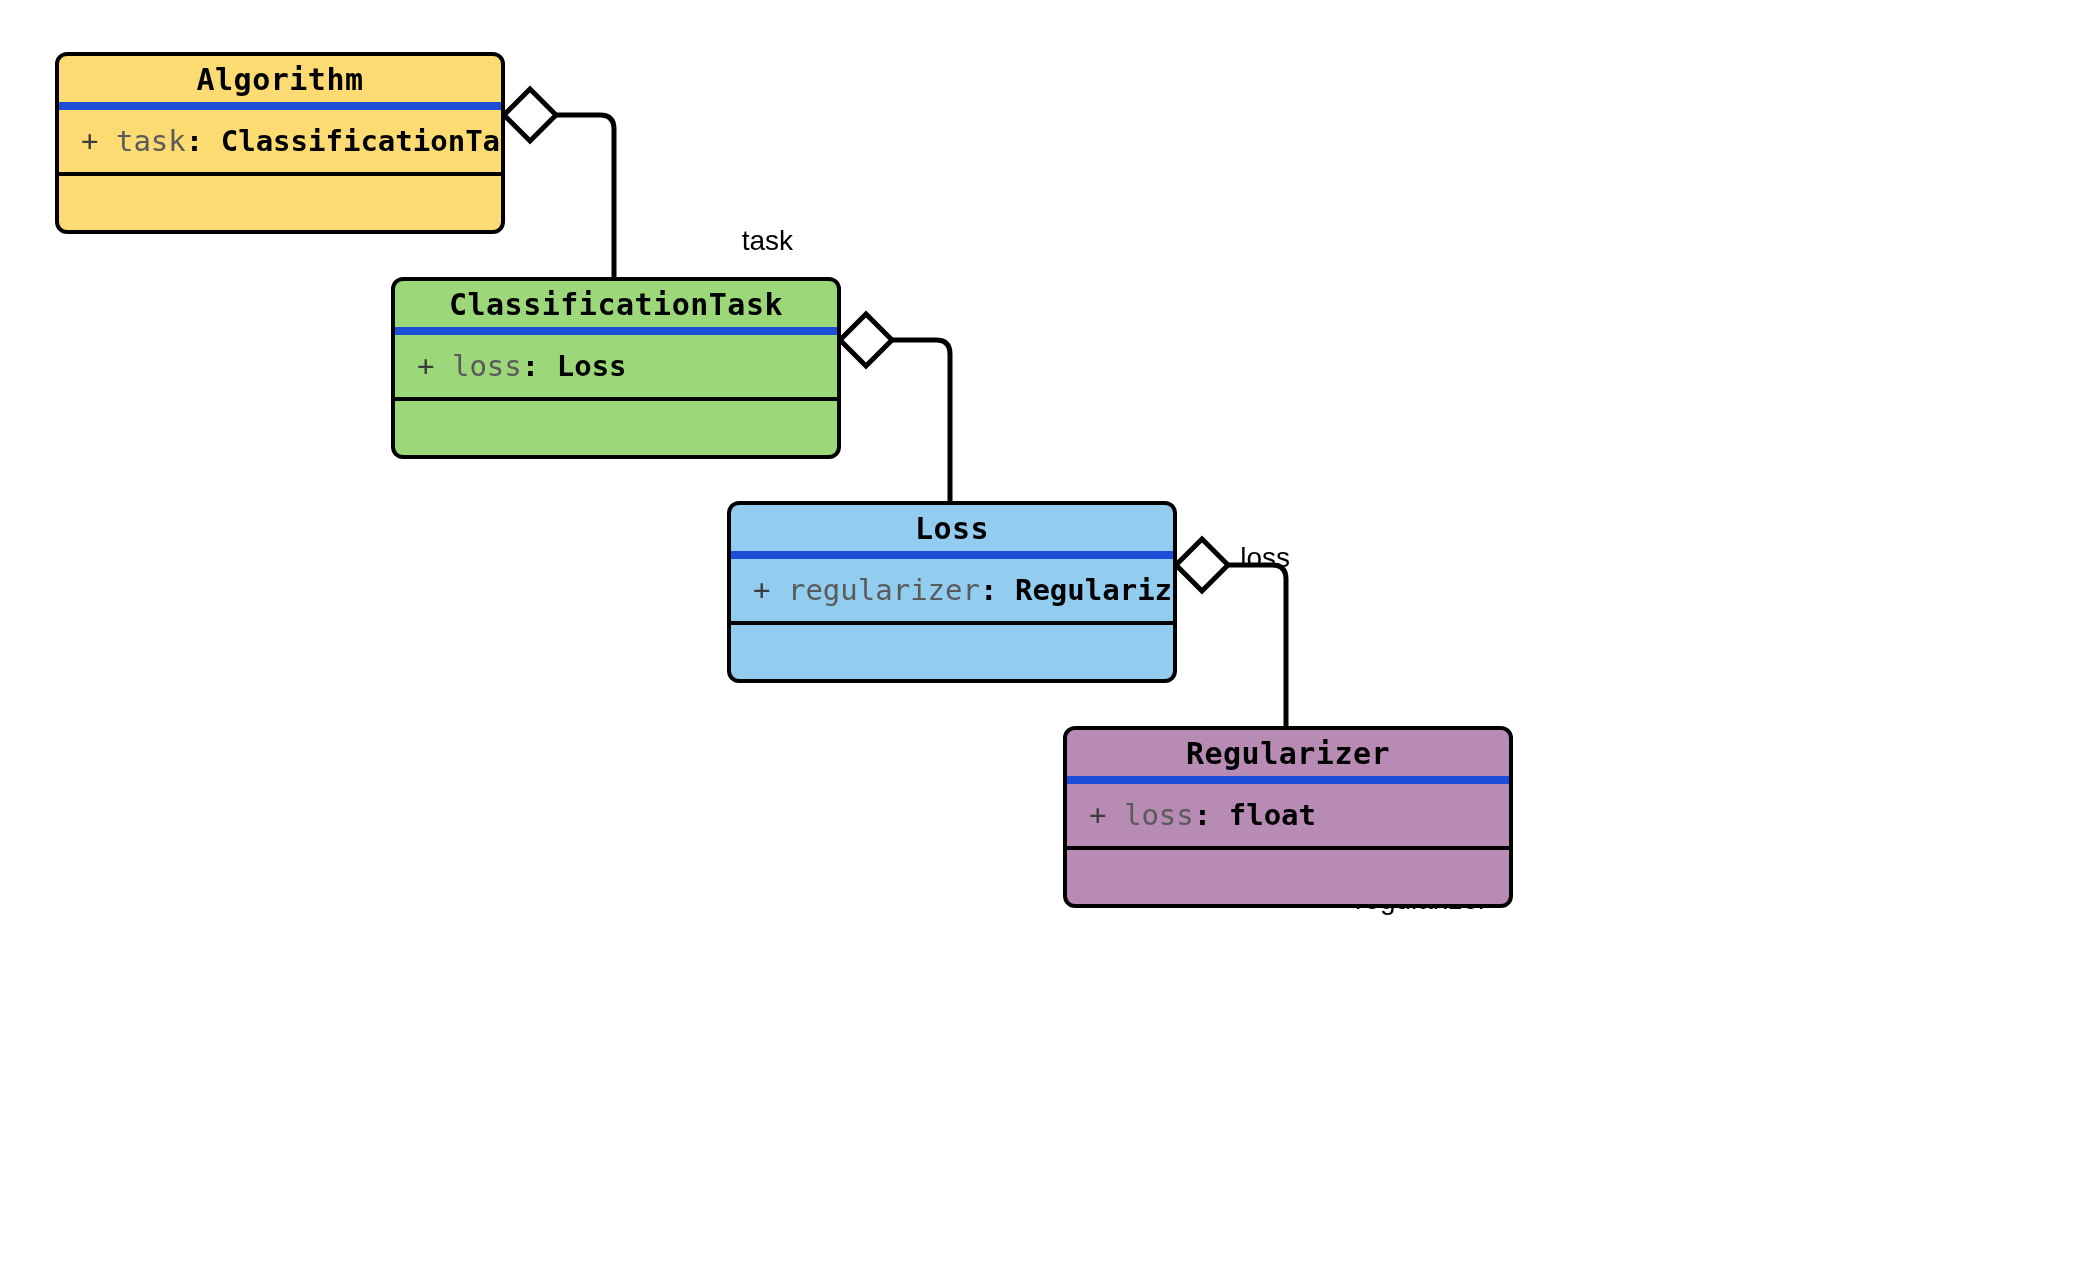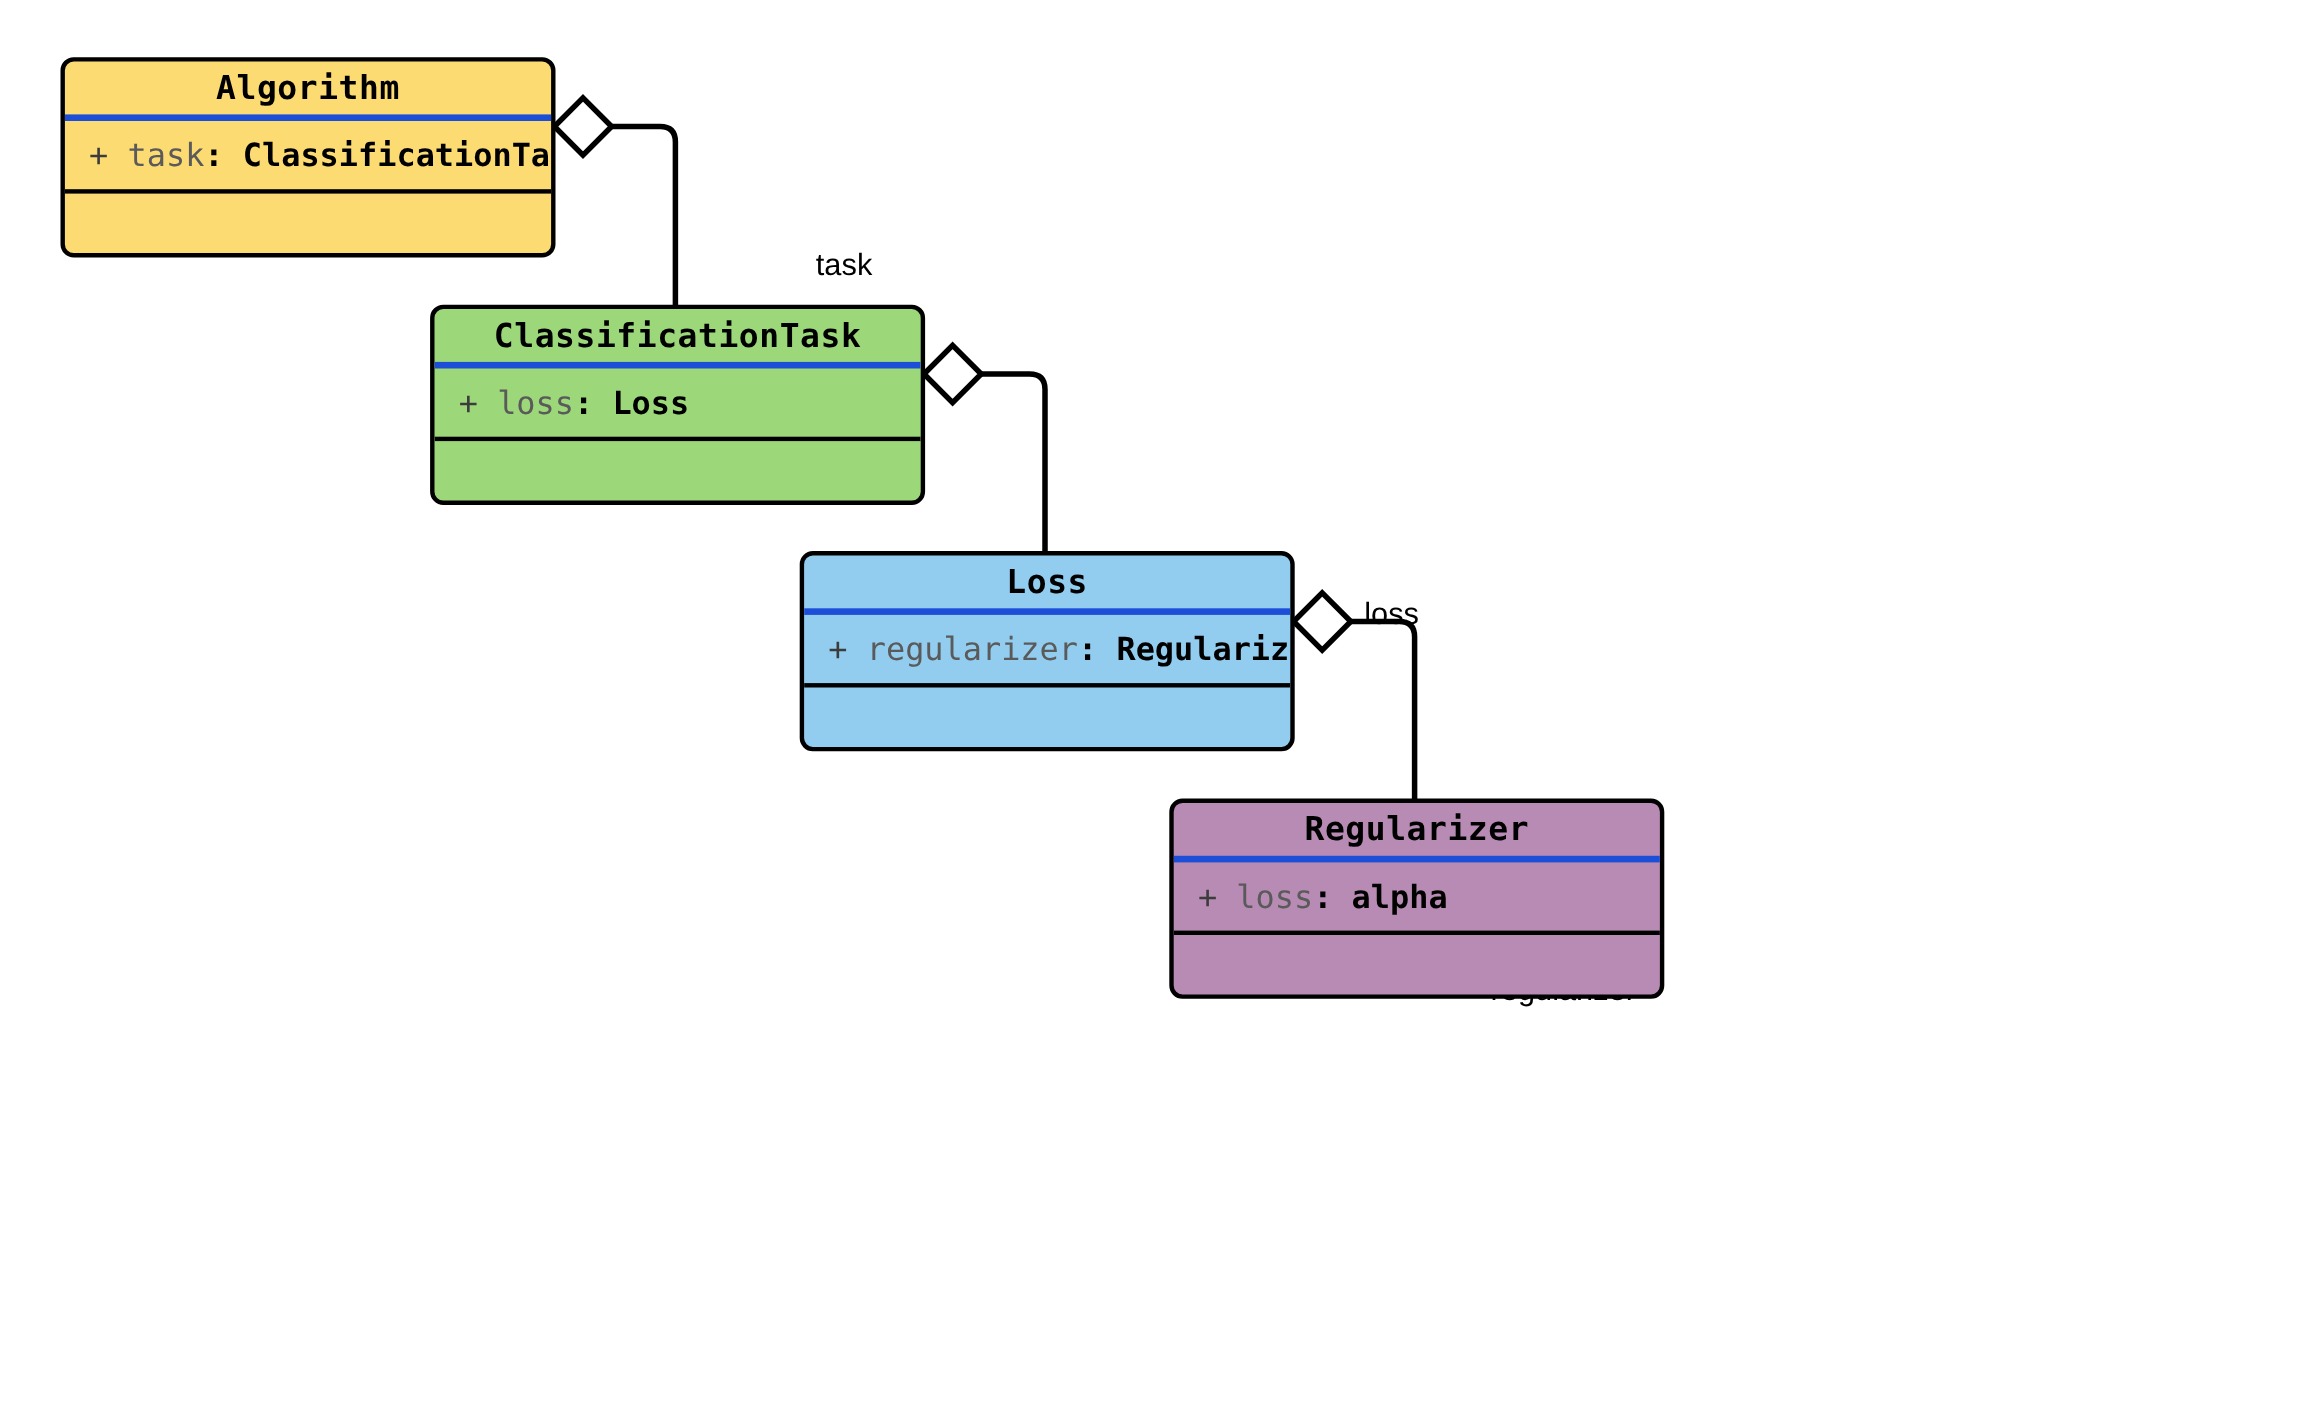--- a/index.html
+++ b/index.html
@@ -39,21 +39,21 @@
   .uml-title {
     box-sizing: border-box;
     display: flex;
     align-items: center;
     justify-content: center;
     font-family: "DejaVu Sans Mono", "Liberation Mono", monospace;
     font-weight: bold;
     font-size: 30px;
     color: #000000;
     letter-spacing: 0.5px;
-    border-bottom: 6px solid #1d4ed8;
+    border-bottom: 8px solid #1d4ed8;
     height: 54px;
     flex: 0 0 54px;
   }
   .uml-attrs {
     box-sizing: border-box;
     display: flex;
     align-items: center;
     justify-content: flex-start;
     padding-left: 22px;
     border-bottom: 4px solid #000000;
@@ -144,18 +144,18 @@
     <div class="uml-title">Loss</div>
     <div class="uml-attrs">
       <div class="uml-attr-line"><span class="attr-vis">+</span><span class="attr-name"> </span><span class="attr-name">regularizer</span><span class="attr-colon">:</span><span class="attr-type"> </span><span class="attr-type">Regularizer</span></div>
     </div>
     <div class="uml-methods"></div>
   </div>
 
   <div class="uml-class" style="left:1063px; top:726px; width:450px; height:182px; background:#B78BB3;">
     <div class="uml-title">Regularizer</div>
     <div class="uml-attrs">
-      <div class="uml-attr-line"><span class="attr-vis">+</span><span class="attr-name"> </span><span class="attr-name">loss</span><span class="attr-colon">:</span><span class="attr-type"> </span><span class="attr-type">alpha</span></div>
+      <div class="uml-attr-line"><span class="attr-vis">+</span><span class="attr-name"> </span><span class="attr-name">loss</span><span class="attr-colon">:</span><span class="attr-type"> </span><span class="attr-type">float</span></div>
     </div>
     <div class="uml-methods"></div>
   </div>
 
 </div>
 
 </body></html>

